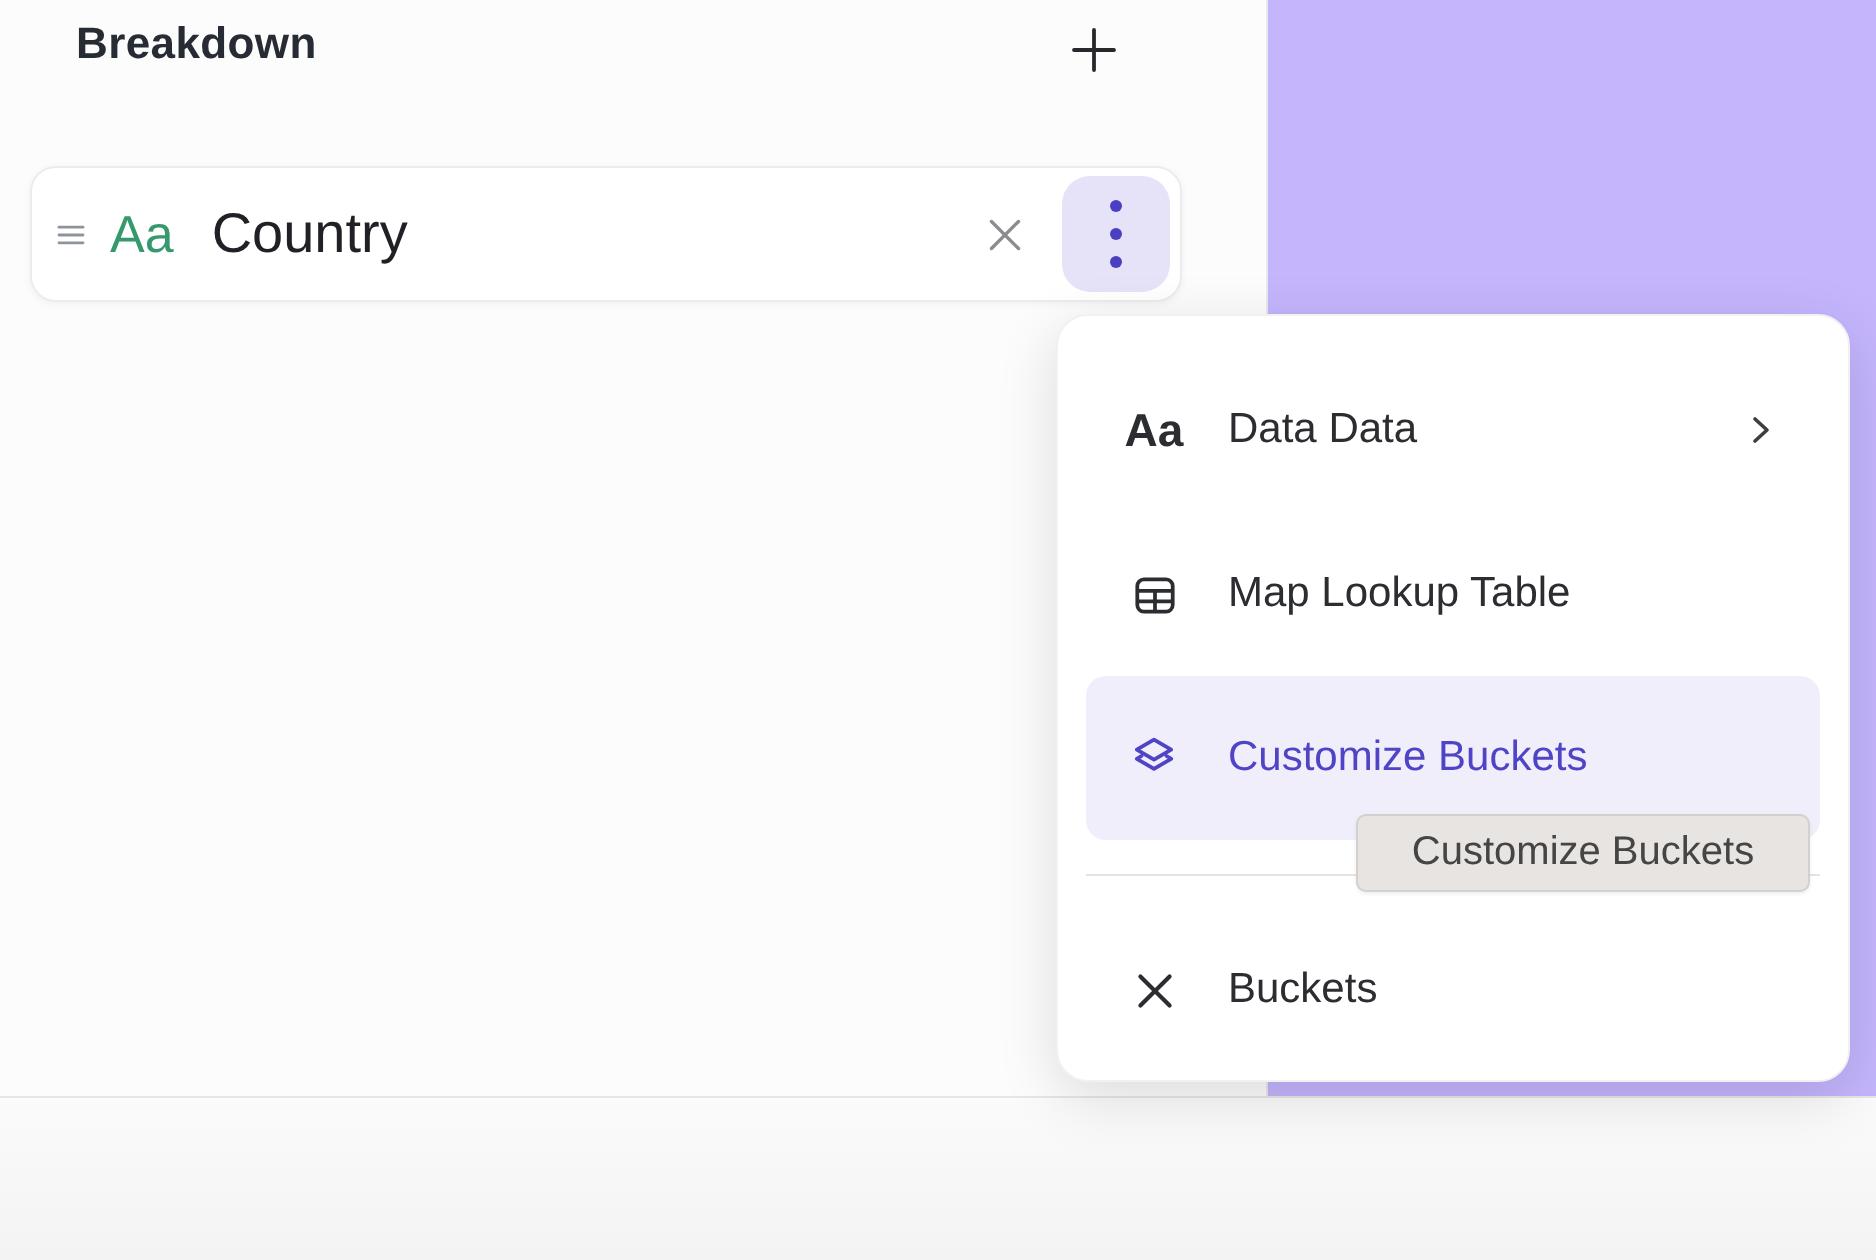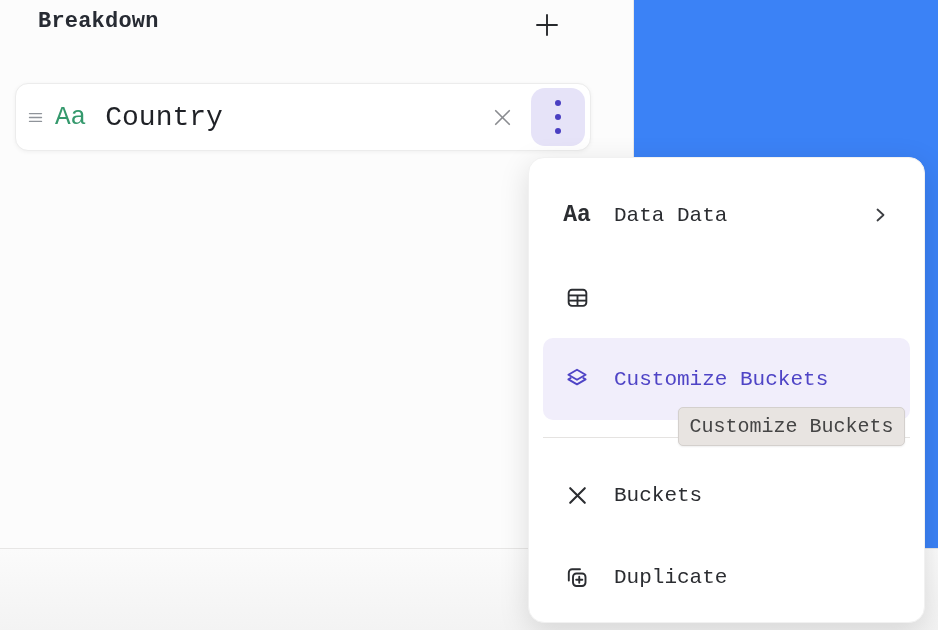--- a/index.html
+++ b/index.html
@@ -1,19 +1,19 @@
 <!DOCTYPE html>
 <html><head>
 <meta charset="utf-8">
 <style>
   html,body{margin:0;padding:0;background:#fff;}
   #app{
     position:relative;width:938px;height:630px;overflow:hidden;
-    font-family:Liberation Mono, monospace;
-    background:#3b82f6;color:#25282e;
+    font-family:Liberation Sans, sans-serif;
+    background:#c4b5fd;color:#25282e;
   }
   
   .left-panel{position:absolute;left:0;top:0;width:633px;height:548px;background:#fcfcfc;}
   .v-divider{position:absolute;left:633px;top:0;width:1px;height:548px;background:#e9e9e9;}
   .footer-strip{
     position:absolute;left:0;top:548px;width:938px;height:82px;
     background:linear-gradient(#fbfbfb,#f3f3f3);
     border-top:1px solid #e7e6e5;z-index:1;
   }
 
@@ -137,20 +137,21 @@
 
     <div class="menu-item">
       <span class="mi-icon">
         <svg width="25" height="25" viewBox="0 0 24 24" fill="none" stroke="#2b2d31" stroke-width="1.8" stroke-linejoin="round">
           <rect x="3.5" y="4.5" width="17" height="15.5" rx="3.2"></rect>
           <line x1="3.5" y1="10" x2="20.5" y2="10"></line>
           <line x1="3.5" y1="15" x2="20.5" y2="15"></line>
           <line x1="12" y1="10" x2="12" y2="20"></line>
         </svg>
       </span>
+      <span class="mi-label">Map Lookup Table</span>
     </div>
 
     <div class="menu-item highlighted">
       <span class="mi-icon">
         <svg width="26" height="26" viewBox="0 0 26 26" fill="none" stroke="#4f44c6" stroke-width="1.9" stroke-linejoin="round" stroke-linecap="round">
           <path d="M13 3.8 L21.6 8.8 L13 13.8 L4.4 8.8 Z"></path>
           <path d="M6.7 12 L4.4 13.4 L13 18.4 L21.6 13.4 L19.3 12"></path>
         </svg>
       </span>
       <span class="mi-label">Customize Buckets</span>
@@ -161,29 +162,18 @@
     <div class="menu-item">
       <span class="mi-icon">
         <svg width="25" height="25" viewBox="0 0 24 24" fill="none" stroke="#2b2d31" stroke-width="2" stroke-linecap="round">
           <line x1="5" y1="5" x2="19" y2="19"></line>
             <line x1="19" y1="5" x2="5" y2="19"></line>
         </svg>
       </span>
       <span class="mi-label">Buckets</span>
     </div>
 
-    <div class="menu-item">
-      <span class="mi-icon">
-        <svg width="27" height="27" viewBox="0 0 26 26" fill="none" stroke="#2b2d31" stroke-width="1.9" stroke-linecap="round" stroke-linejoin="round">
-          <path d="M16 4.8 H8.2 C6.3 4.8 4.8 6.3 4.8 8.2 V16"></path>
-          <rect x="9" y="9" width="12.5" height="12.5" rx="3.4"></rect>
-          <line x1="15.25" y1="12.2" x2="15.25" y2="18.3"></line>
-          <line x1="12.2" y1="15.25" x2="18.3" y2="15.25"></line>
-        </svg>
-      </span>
-      <span class="mi-label">Duplicate</span>
-    </div>
 
   </div>
 
   <div class="tooltip">Customize Buckets</div>
 
 </div>
 
 </body></html>

